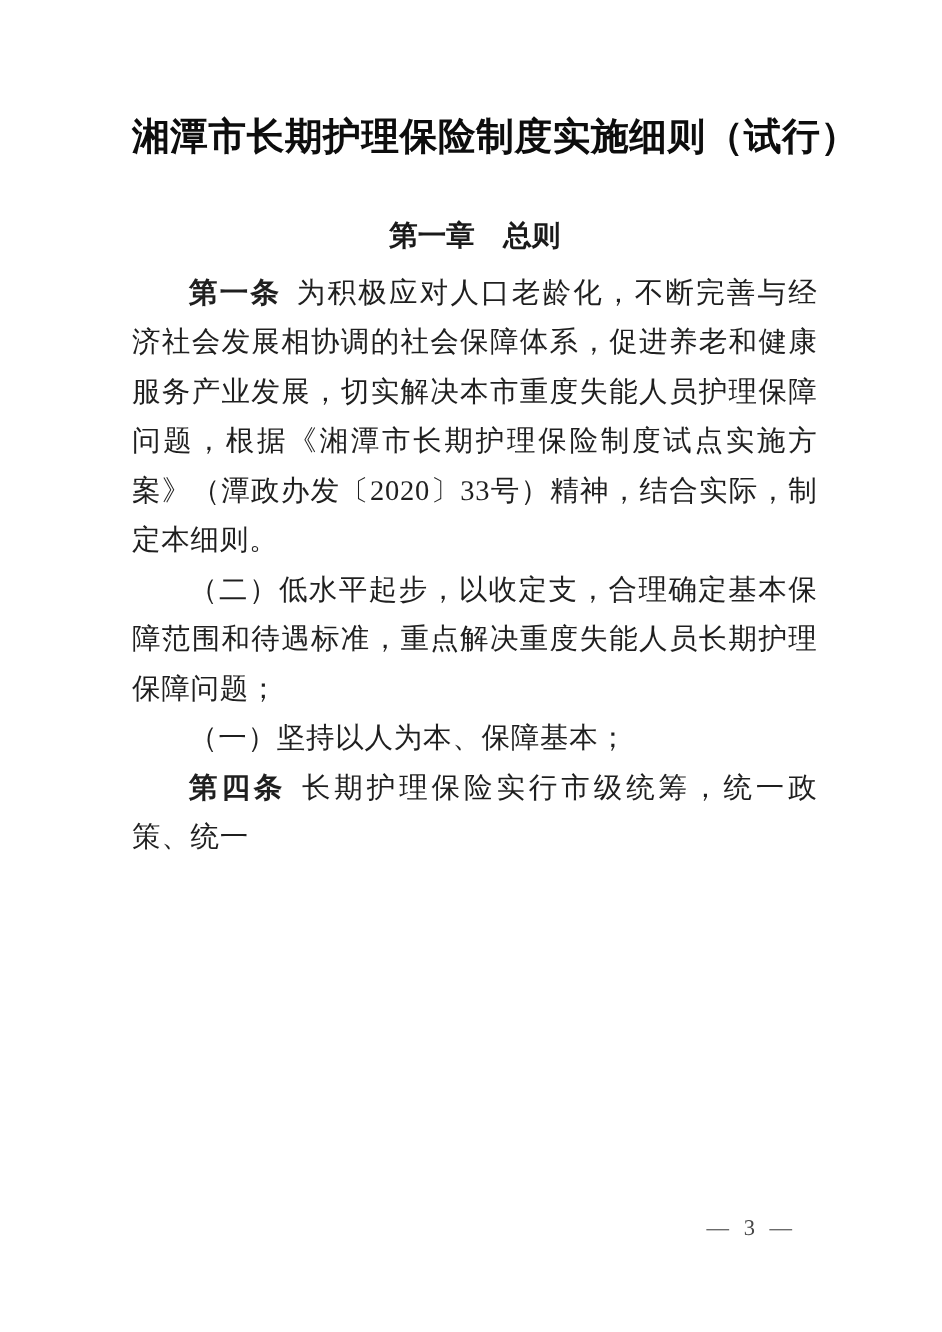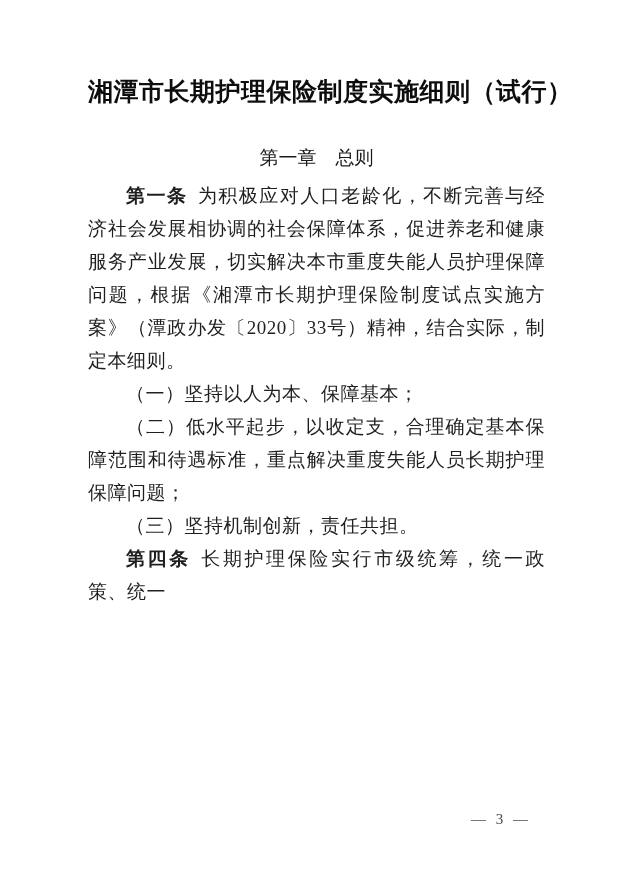--- a/index.html
+++ b/index.html
@@ -27,21 +27,21 @@
     font-weight: bold;
     color: #0d0d0d;
     letter-spacing: 0.5px;
     white-space: nowrap;
   }
   .chapter {
     margin: 39px 0 0 0;
     text-align: center;
     font-size: 19px;
     line-height: 22px;
-    font-weight: normal;
+    font-weight: bold;
     color: #1a1a1a;
   }
   .doc-body {
     margin-top: 10px;
     font-size: 19px;
     line-height: 33px;
     text-align: justify;
     text-justify: inter-ideograph;
     letter-spacing: 0.5px;
   }
@@ -67,20 +67,19 @@
 </head>
 <body>
 
 <div class="page">
   <h1 class="doc-title">湘潭市长期护理保险制度实施细则（试行）</h1>
 
   <h2 class="chapter">第一章　总则</h2>
 
   <div class="doc-body">
       <p><b class="lead">第一条</b>为积极应对人口老龄化，不断完善与经济社会发展相协调的社会保障体系，促进养老和健康服务产业发展，切实解决本市重度失能人员护理保障问题，根据《湘潭市长期护理保险制度试点实施方案》（潭政办发〔2020〕33号）精神，结合实际，制定本细则。</p>
+      <p>（二）低水平起步，以收定支，合理确定基本保障范围和待遇标准，重点解决重度失能人员长期护理保障问题；</p>
       <p>（一）坚持以人为本、保障基本；</p>
-      <p>（二）低水平起步，以收定支，合理确定基本保障范围和待遇标准，重点解决重度失能人员长期护理保障问题；</p>
-      <p>（三）坚持机制创新，责任共担。</p>
       <p><b class="lead">第四条</b>长期护理保险实行市级统筹，统一政策、统一</p>
     </div>
 
   <div class="page-number">— 3 —</div>
 </div>
 
 </body></html>

